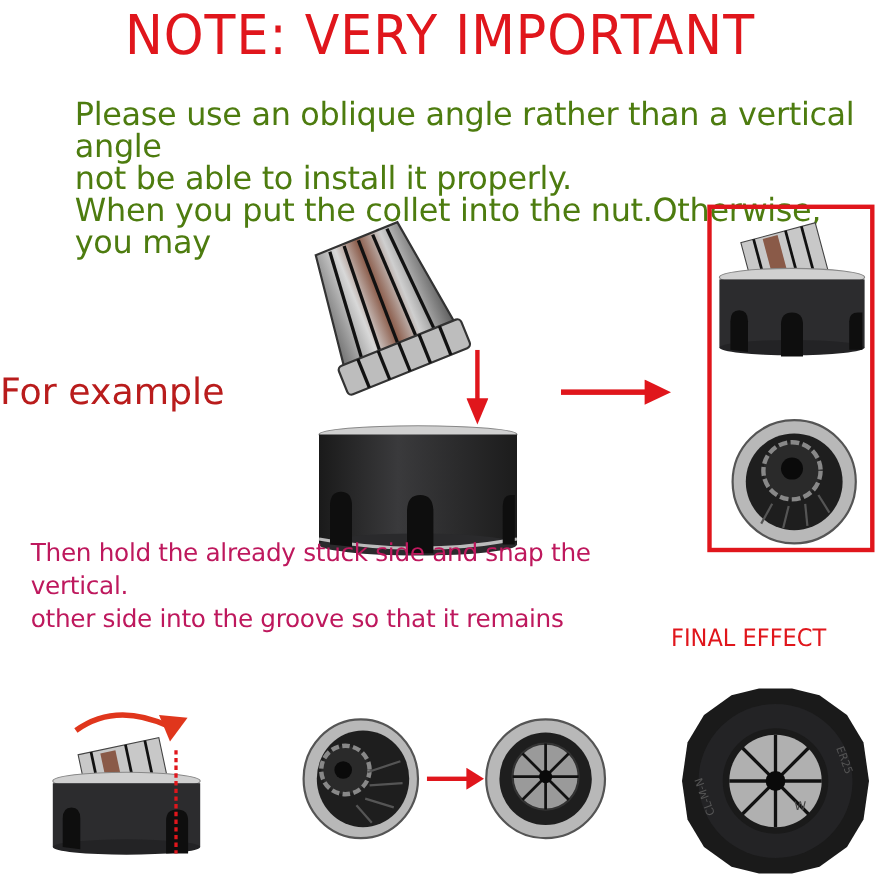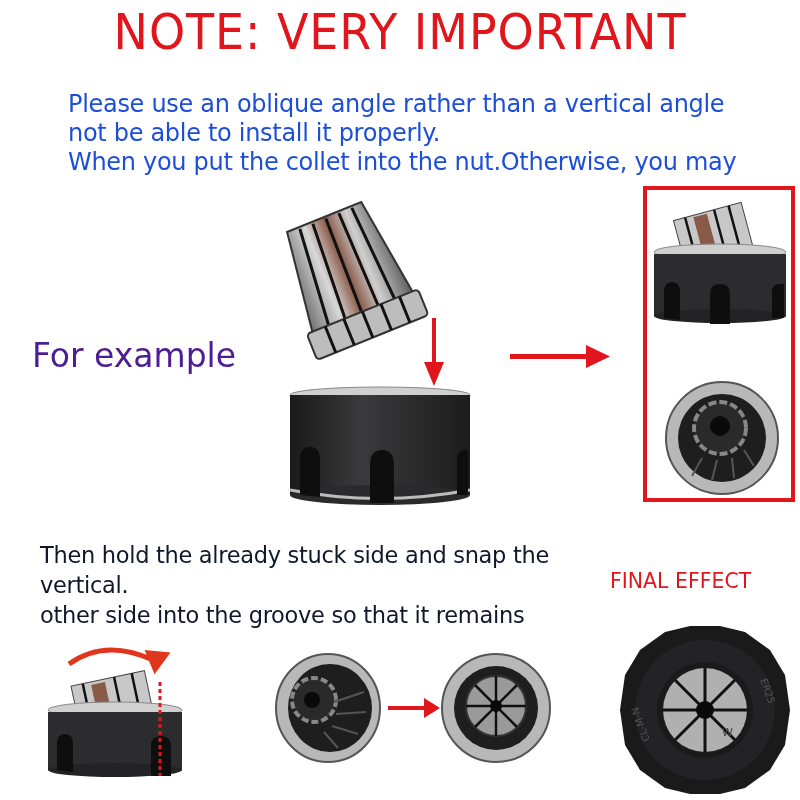--- a/index.html
+++ b/index.html
@@ -1,21 +1,21 @@
 <!DOCTYPE html>
 <html><head>
 <meta charset="utf-8">
 <style>
   html,body{margin:0;padding:0;background:#fff;}
   body{width:800px;height:800px;position:relative;overflow:hidden;font-family:"Liberation Sans","DejaVu Sans",sans-serif;}
   .abs{position:absolute;}
   .title{left:0;top:2px;width:800px;text-align:center;color:#e0161c;font-family:"DejaVu Sans",sans-serif;font-size:50px;line-height:60px;letter-spacing:1px;transform:scaleX(0.92);}
-  .para{left:68px;top:90px;width:730px;color:#1d4ed8;font-family:"DejaVu Sans",sans-serif;font-size:24px;line-height:29px;letter-spacing:-0.3px;}
-  .example{left:0;top:336px;color:#4c1d95;font-family:"DejaVu Sans",sans-serif;font-size:33px;line-height:40px;padding-left:32px;}
-  .para2{left:28px;top:540px;width:600px;color:#0f172a;font-family:"DejaVu Sans",sans-serif;font-size:22.5px;line-height:30px;letter-spacing:-0.3px;margin-left:12px;}
+  .para{left:68px;top:90px;width:730px;color:#4d7c0f;font-family:"DejaVu Sans",sans-serif;font-size:29px;line-height:29px;letter-spacing:-0.3px;}
+  .example{left:0;top:336px;color:#b91c1c;font-family:"DejaVu Sans",sans-serif;font-size:33px;line-height:40px;}
+  .para2{left:28px;top:488px;width:600px;color:#be185d;font-family:"DejaVu Sans",sans-serif;font-size:22.5px;line-height:30px;letter-spacing:-0.3px;}
   .final{left:610px;top:566px;color:#e0161c;font-family:"DejaVu Sans",sans-serif;font-size:22px;line-height:30px;transform:scaleX(0.93);transform-origin:left;}
   .redbox{left:643px;top:186px;width:152px;height:316px;border:4px solid #e0161c;box-sizing:border-box;}
   svg{display:block;}
 </style>
 </head>
 <body>
 
 <div class="abs title">NOTE: VERY IMPORTANT</div>
 
 <div class="abs para">

